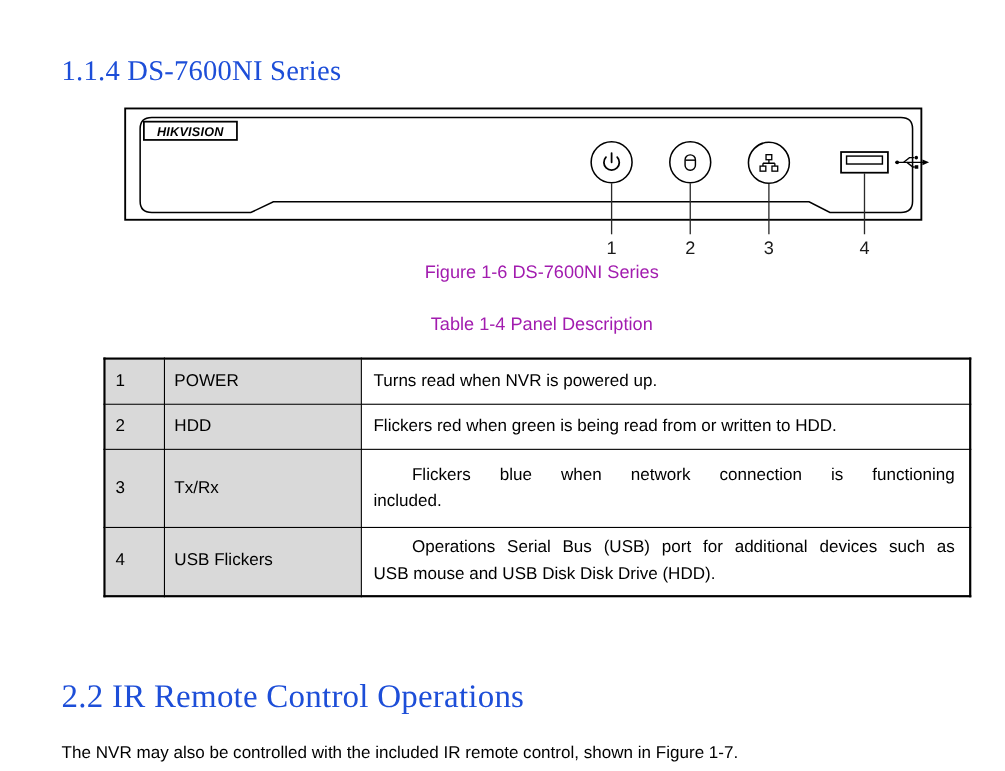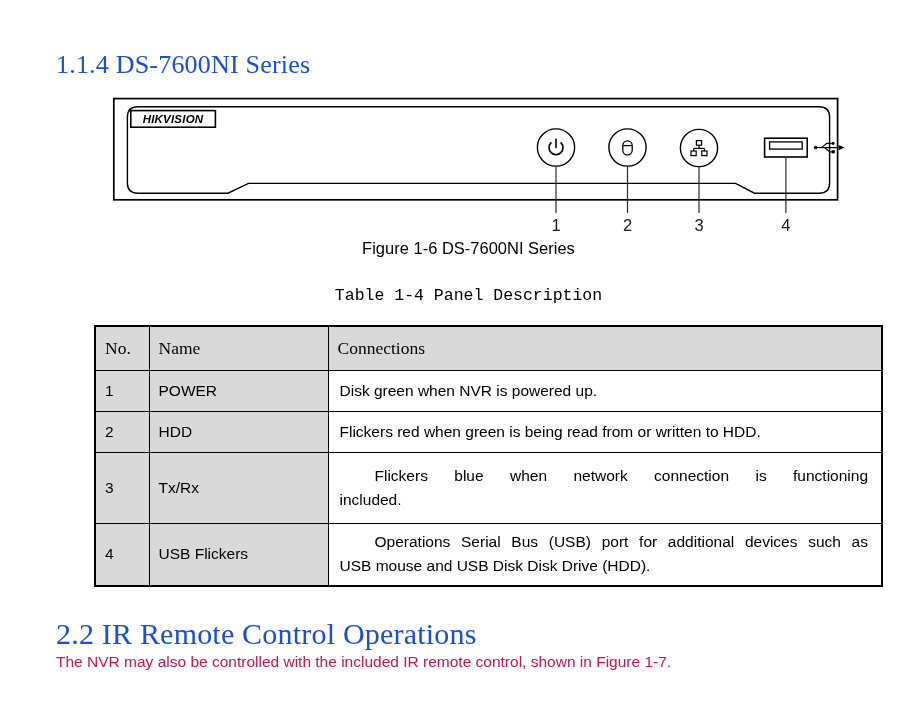--- a/index.html
+++ b/index.html
@@ -18,34 +18,34 @@
     font-family: "Liberation Serif", "DejaVu Serif", serif;
     font-weight: 400;
     color: #1d4ed8;
     white-space: nowrap;
   }
   #section1-heading { left: 56px; top: 50px;  font-size: 26px; letter-spacing: 0.2px; }
   #section2-heading { left: 56px; top: 617px; font-size: 30px; letter-spacing: 0.2px; }
 
   
   .caption {
-    left: 106px; width: 725px;
+    left: 130px; width: 725px;
     text-align: center;
     font-size: 16.5px;
+    color: #a21caf;
+    white-space: nowrap;
+  }
+  #figure-caption { top: 239px; }
+  #table-caption  { top: 286px; }
+
+  
+  #body-paragraph {
+    left: 56px; top: 676px;
+    font-size: 15.5px;
     color: #000000;
-    white-space: nowrap;
-  }
-  #figure-caption { top: 239px; }
-  #table-caption  { top: 286px; font-family: Liberation Mono, monospace; }
-
-  
-  #body-paragraph {
-    left: 56px; top: 653px;
-    font-size: 15.5px;
-    color: #be185d;
     white-space: nowrap;
   }
 
   
   #device-figure { left: 0; top: 0; width: 914px; height: 240px; }
   #device-figure text.callout {
     font-family: "Liberation Sans", sans-serif;
     font-size: 16.5px;
     fill: #1a1a1a;
   }
@@ -159,30 +159,25 @@
 <div class="abs caption" id="figure-caption">Figure 1-6 DS-7600NI Series</div>
 <div class="abs caption" id="table-caption">Table 1-4 Panel Description</div>
 
 <table class="abs" id="panel-table">
   <colgroup>
       <col class="c-no">
       <col class="c-name">
       <col class="c-conn">
     </colgroup>
   <tbody>
-      <tr style="height:44px;">
-    <th>No.</th>
-    <th>Name</th>
-    <th>Connections</th>
-  </tr>
   <tr style="height:41px;">
     <td class="shaded">1</td>
     <td class="shaded">POWER</td>
     <td class="conn">
-      <div>Disk green when NVR is powered up.</div>
+      <div>Turns read when NVR is powered up.</div>
     </td>
   </tr>
   <tr style="height:41px;">
     <td class="shaded">2</td>
     <td class="shaded">HDD</td>
     <td class="conn">
       <div>Flickers red when green is being read from or written to HDD.</div>
     </td>
   </tr>
   <tr style="height:71px;">

